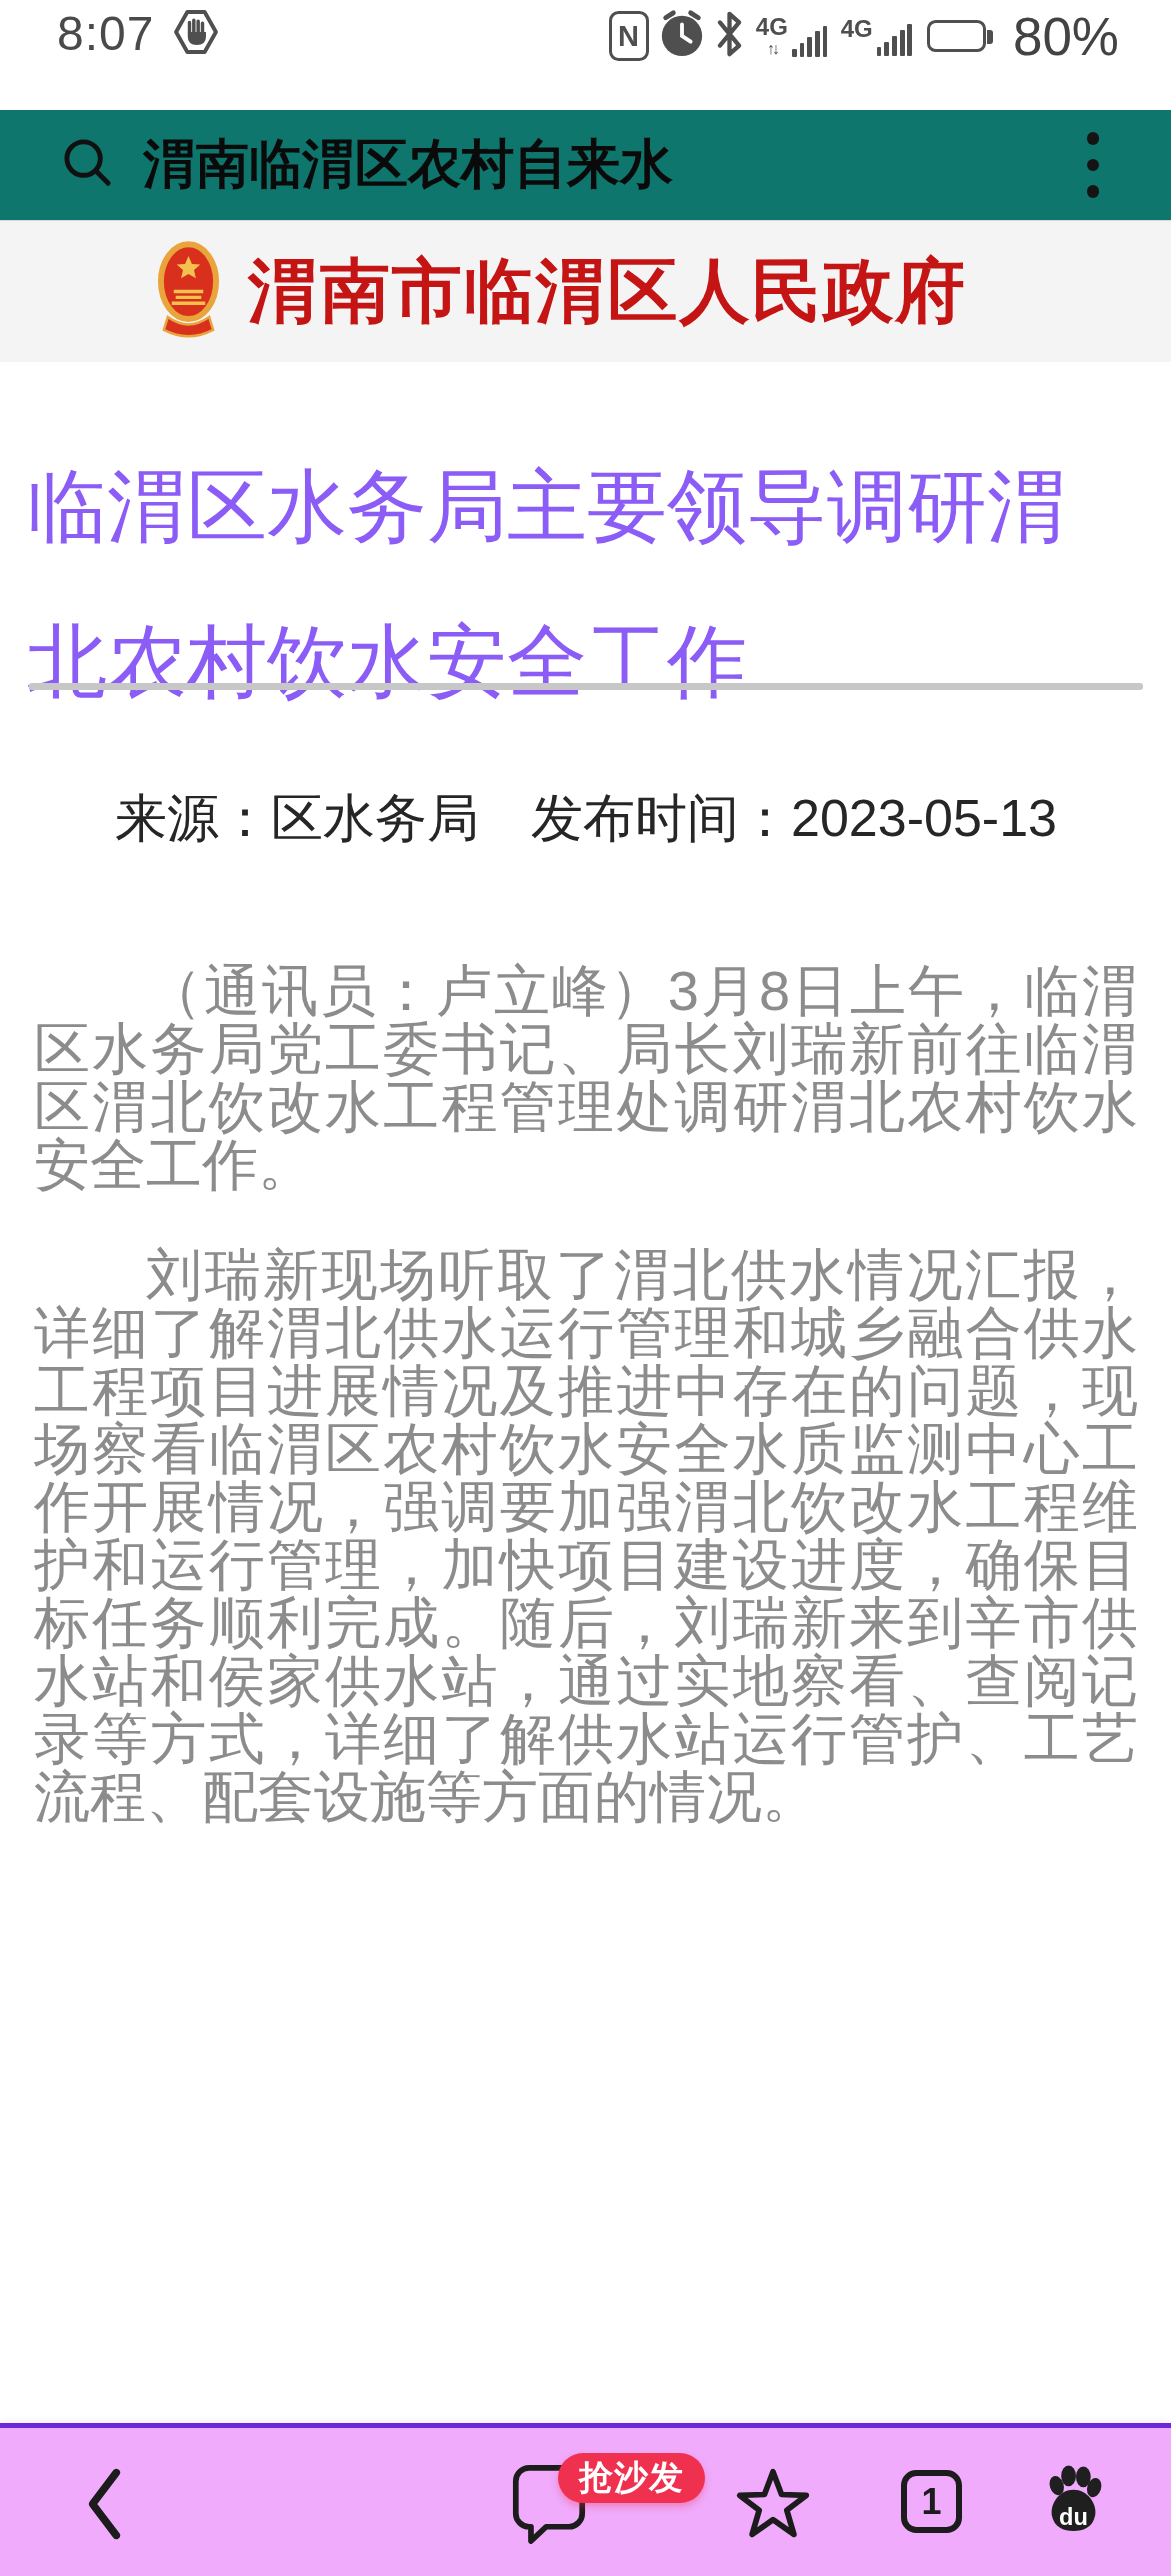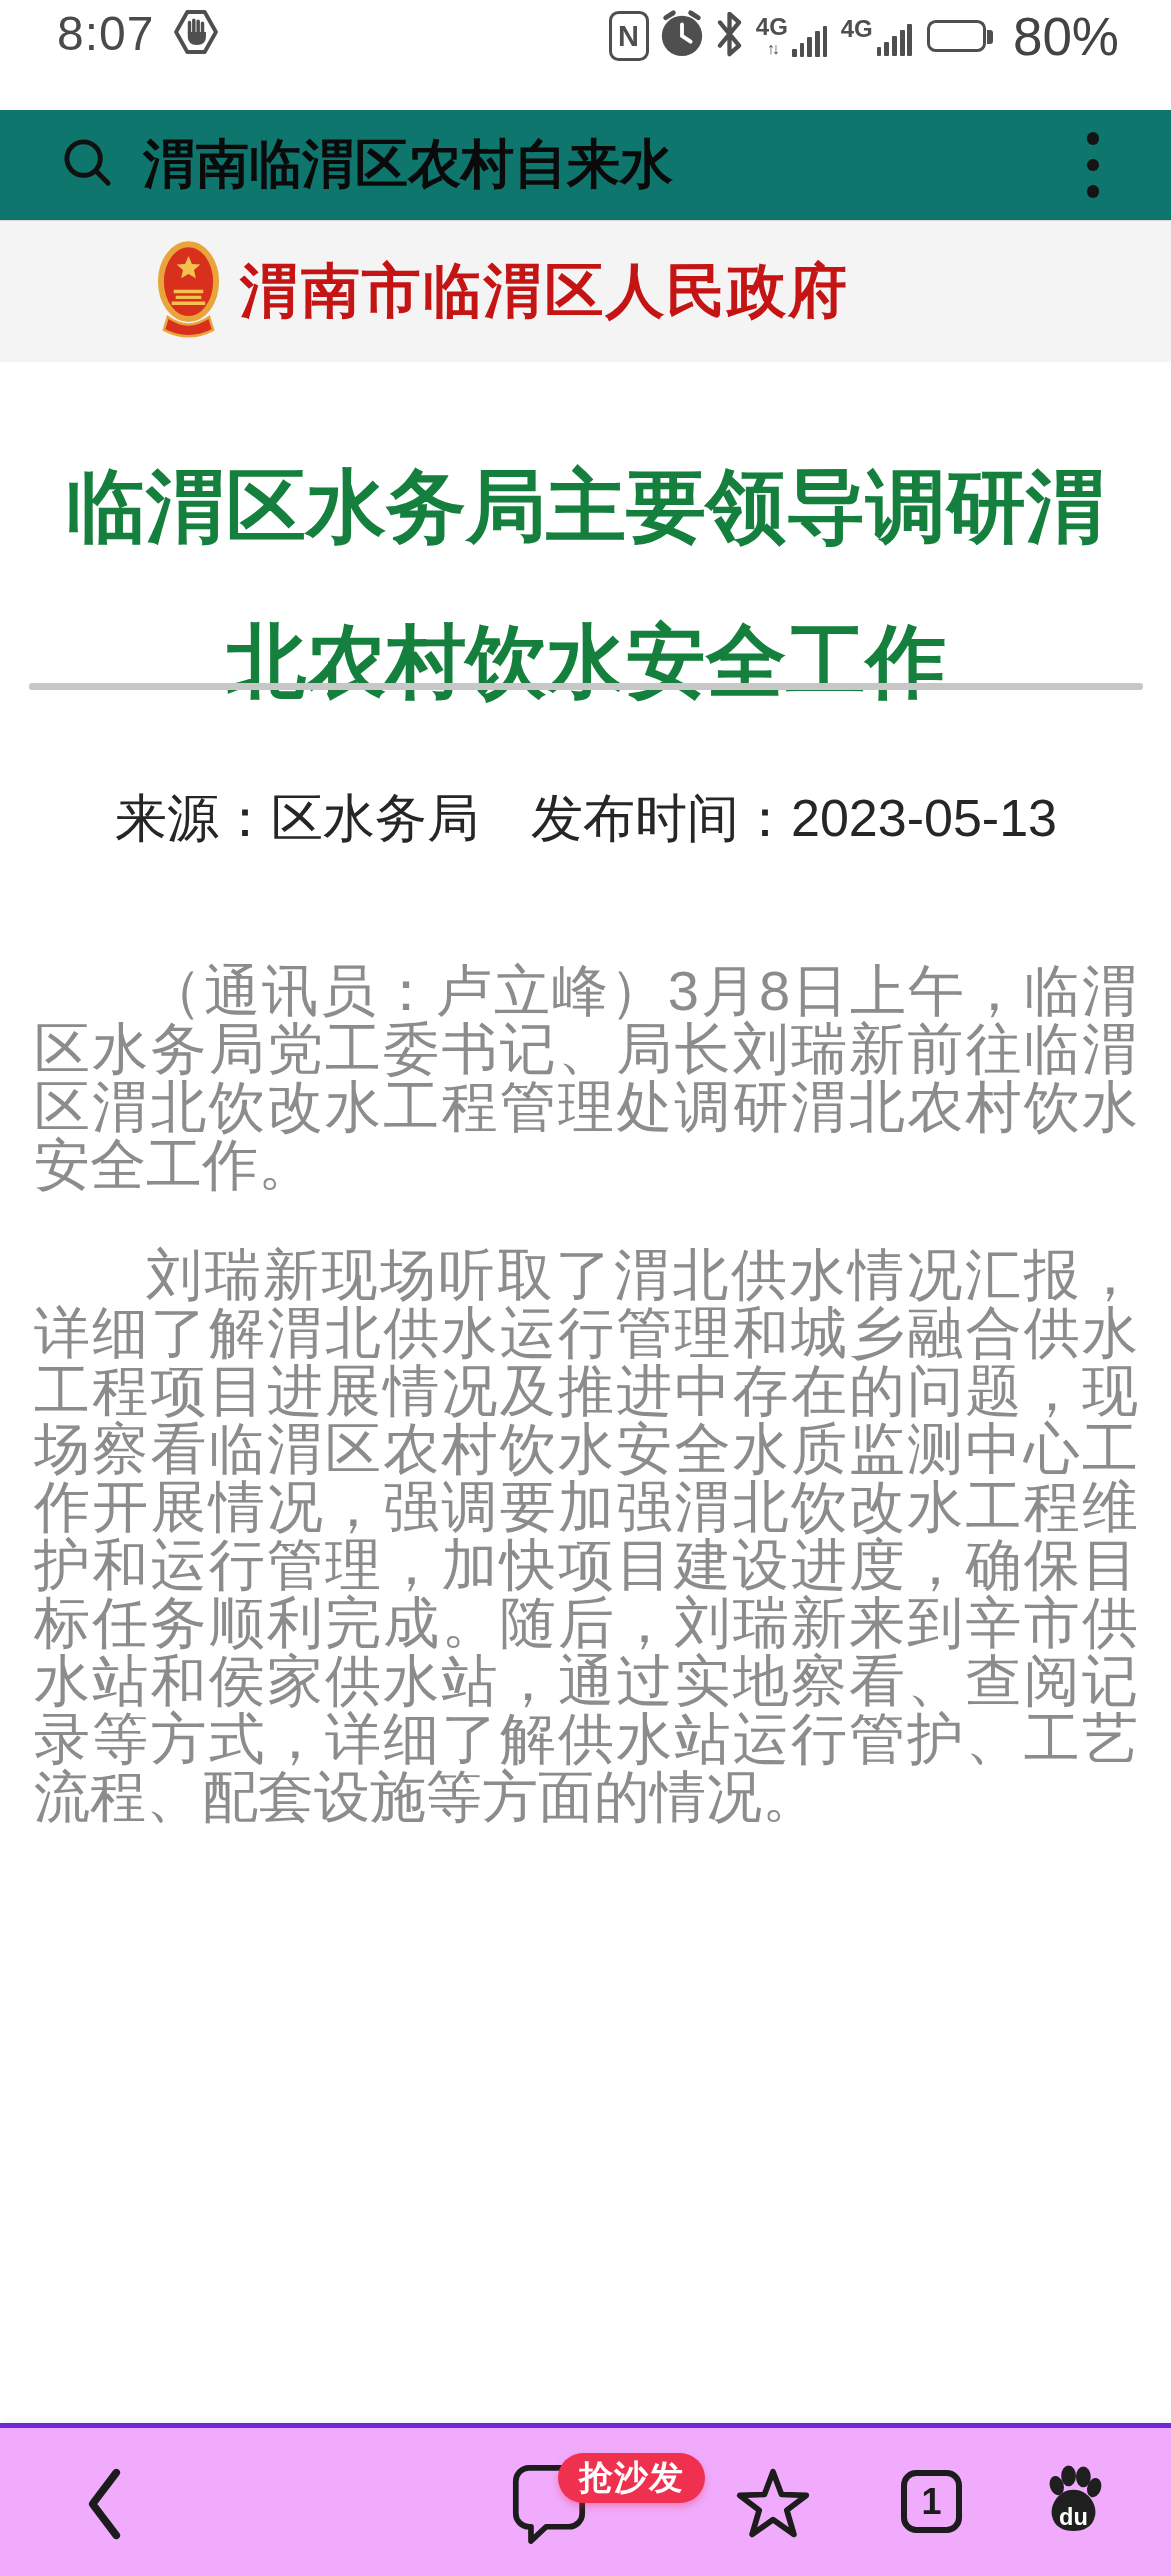--- a/index.html
+++ b/index.html
@@ -47,26 +47,26 @@
     flex:1;white-space:nowrap;overflow:hidden;}
   .kebab{display:flex;flex-direction:column;gap:14.3px;padding:5.7px 23px;cursor:pointer;}
   .kebab i{width:12.4px;height:12.4px;border-radius:50%;background:#141414;display:block;}
   
   .gov-header{
     position:absolute;top:221px;left:0;width:100%;height:141px;background:#f4f4f4;
     display:flex;align-items:center;padding-left:156px;
   }
   .gov-title{
     font-family:"Liberation Serif","DejaVu Serif",serif;
-    font-size:59px;font-weight:bold;letter-spacing:1.9px;margin-left:19px;
+    font-size:70px;font-weight:bold;letter-spacing:1.9px;margin-left:27px;
   }
   
   .article-title{
     position:absolute;top:375px;left:27px;right:27px;
-    text-align:center;font-size:80px;line-height:155px;font-weight:700;color:#15803d;
+    font-size:80px;line-height:155px;font-weight:400;color:#8b5cf6;
   }
   .title-divider{
     position:absolute;top:683px;left:29px;width:1114px;height:6.7px;
     background:#c7c7c7;border-radius:2.9px;
   }
   .article-meta{
     position:absolute;top:784px;left:0;width:100%;text-align:center;
     font-size:52px;color:#262626;font-weight:500;
   }
   .article-meta .date-label{margin-left:52px;}

